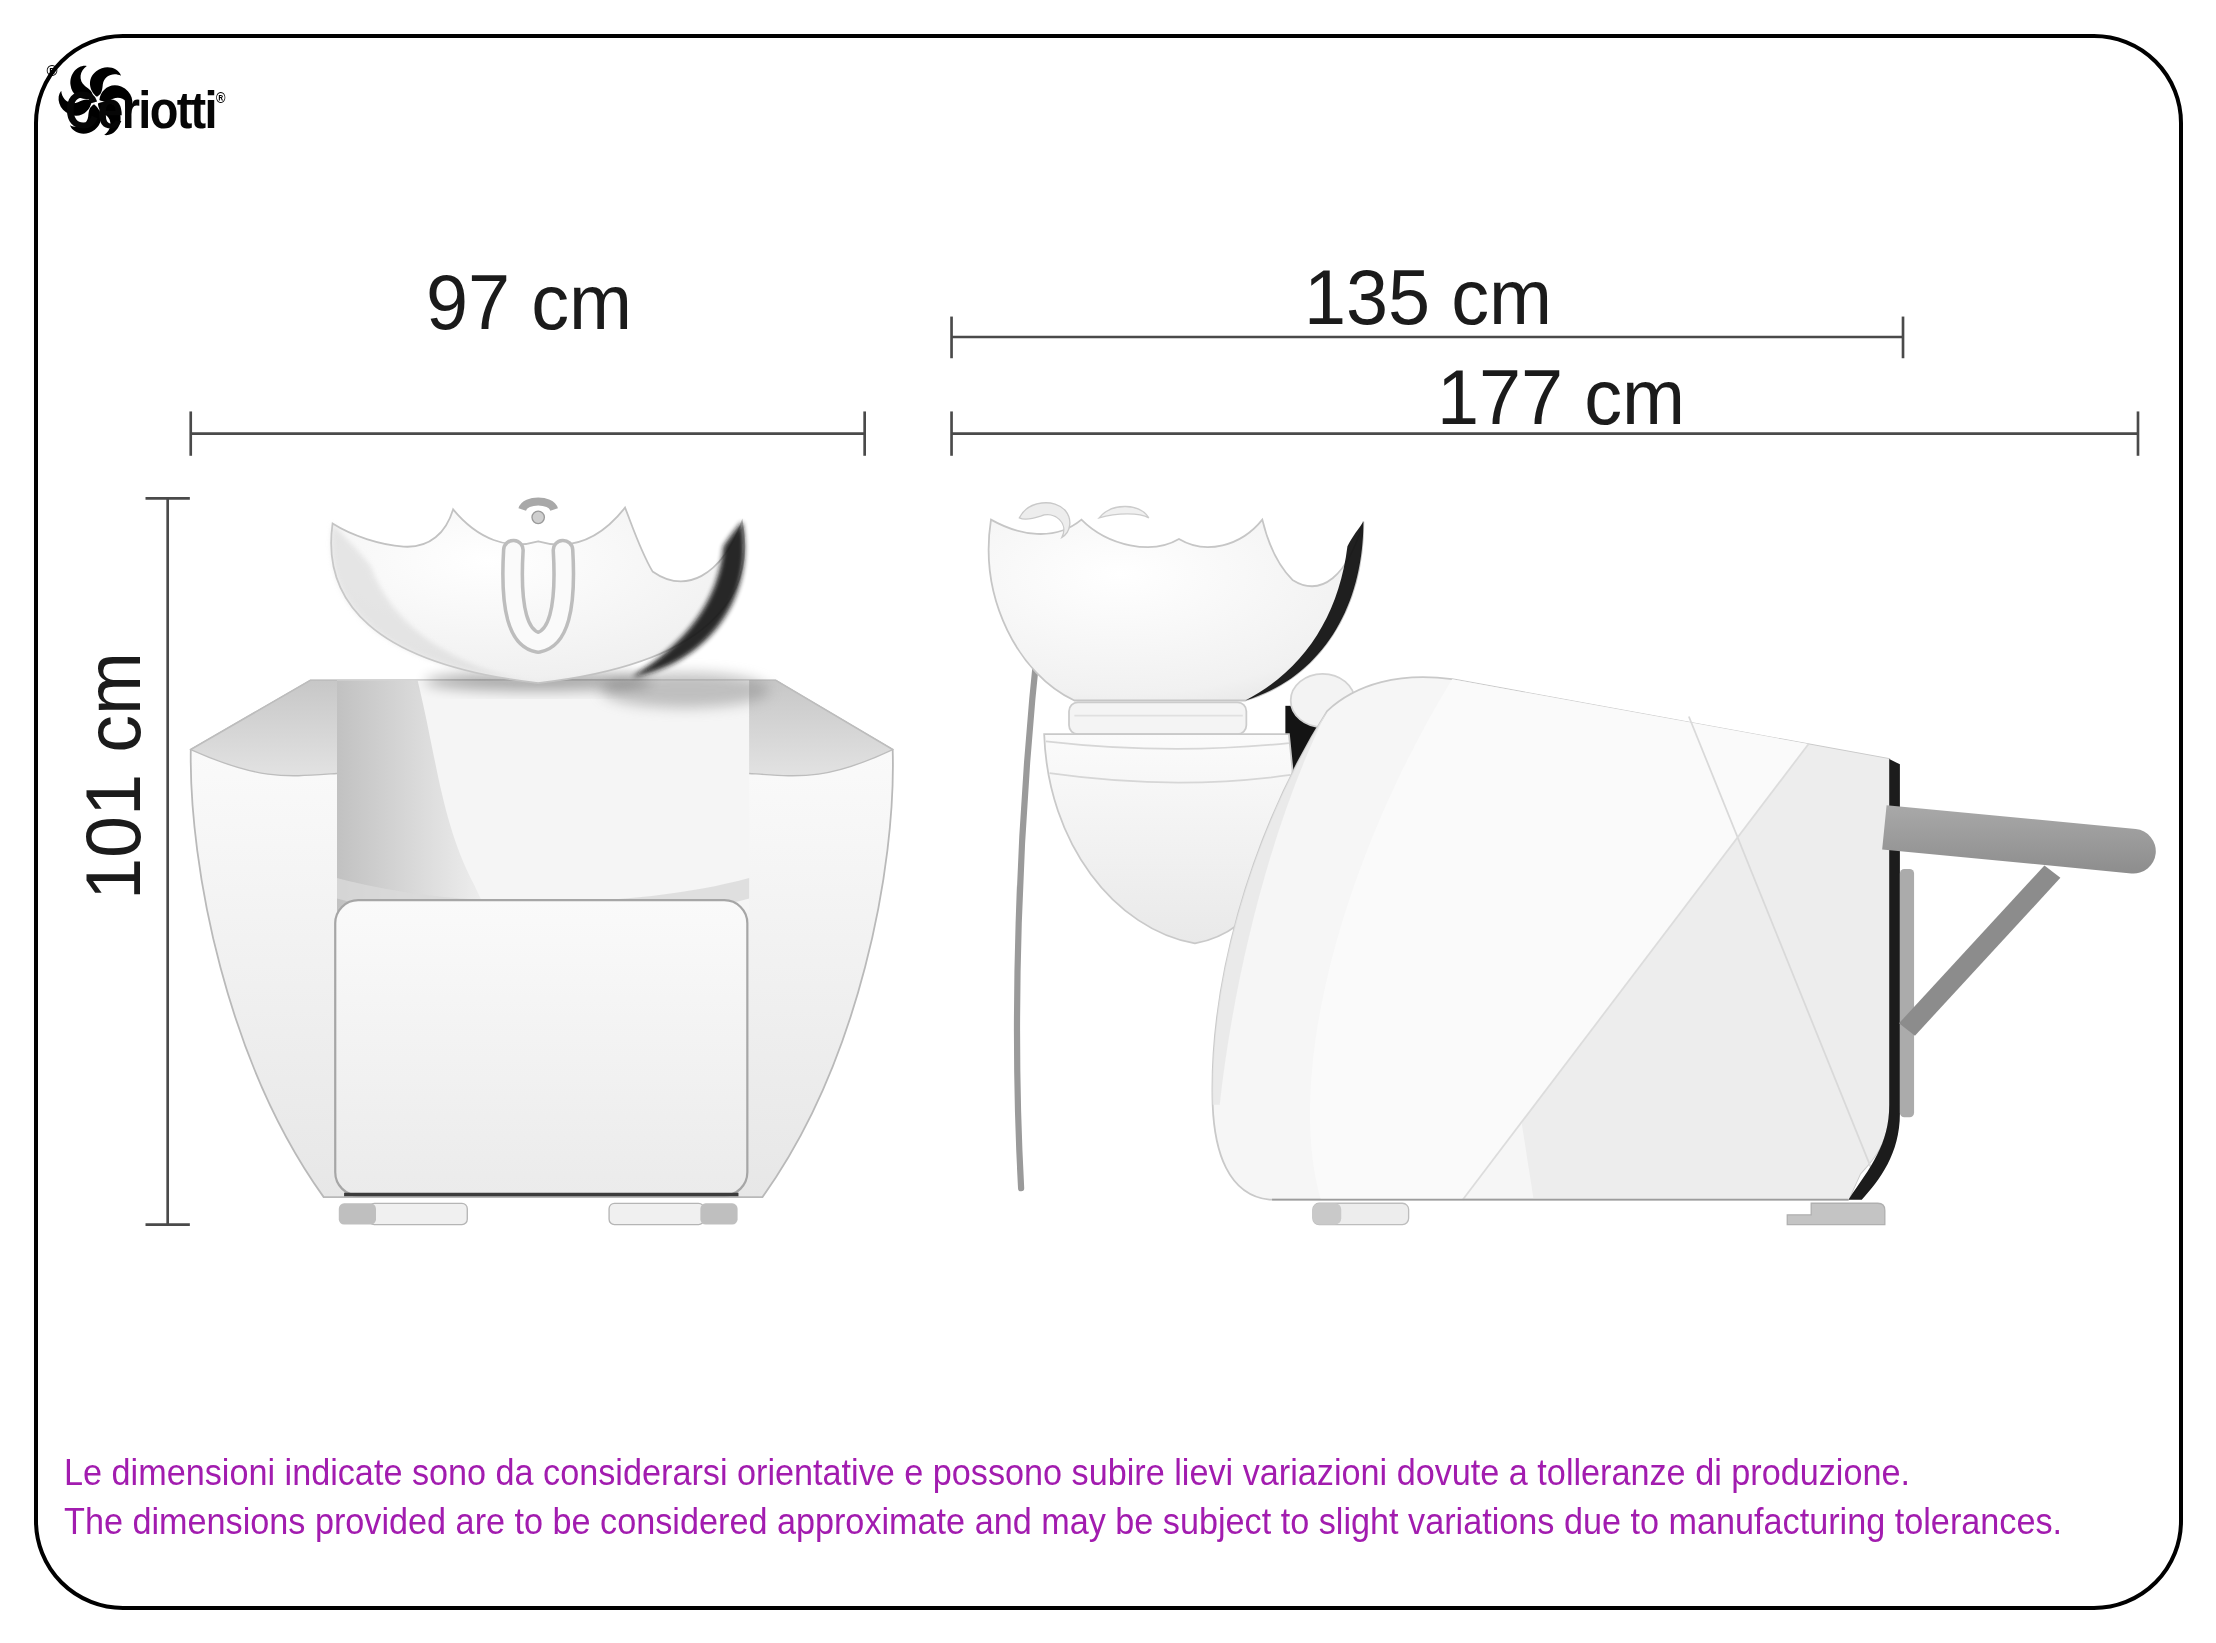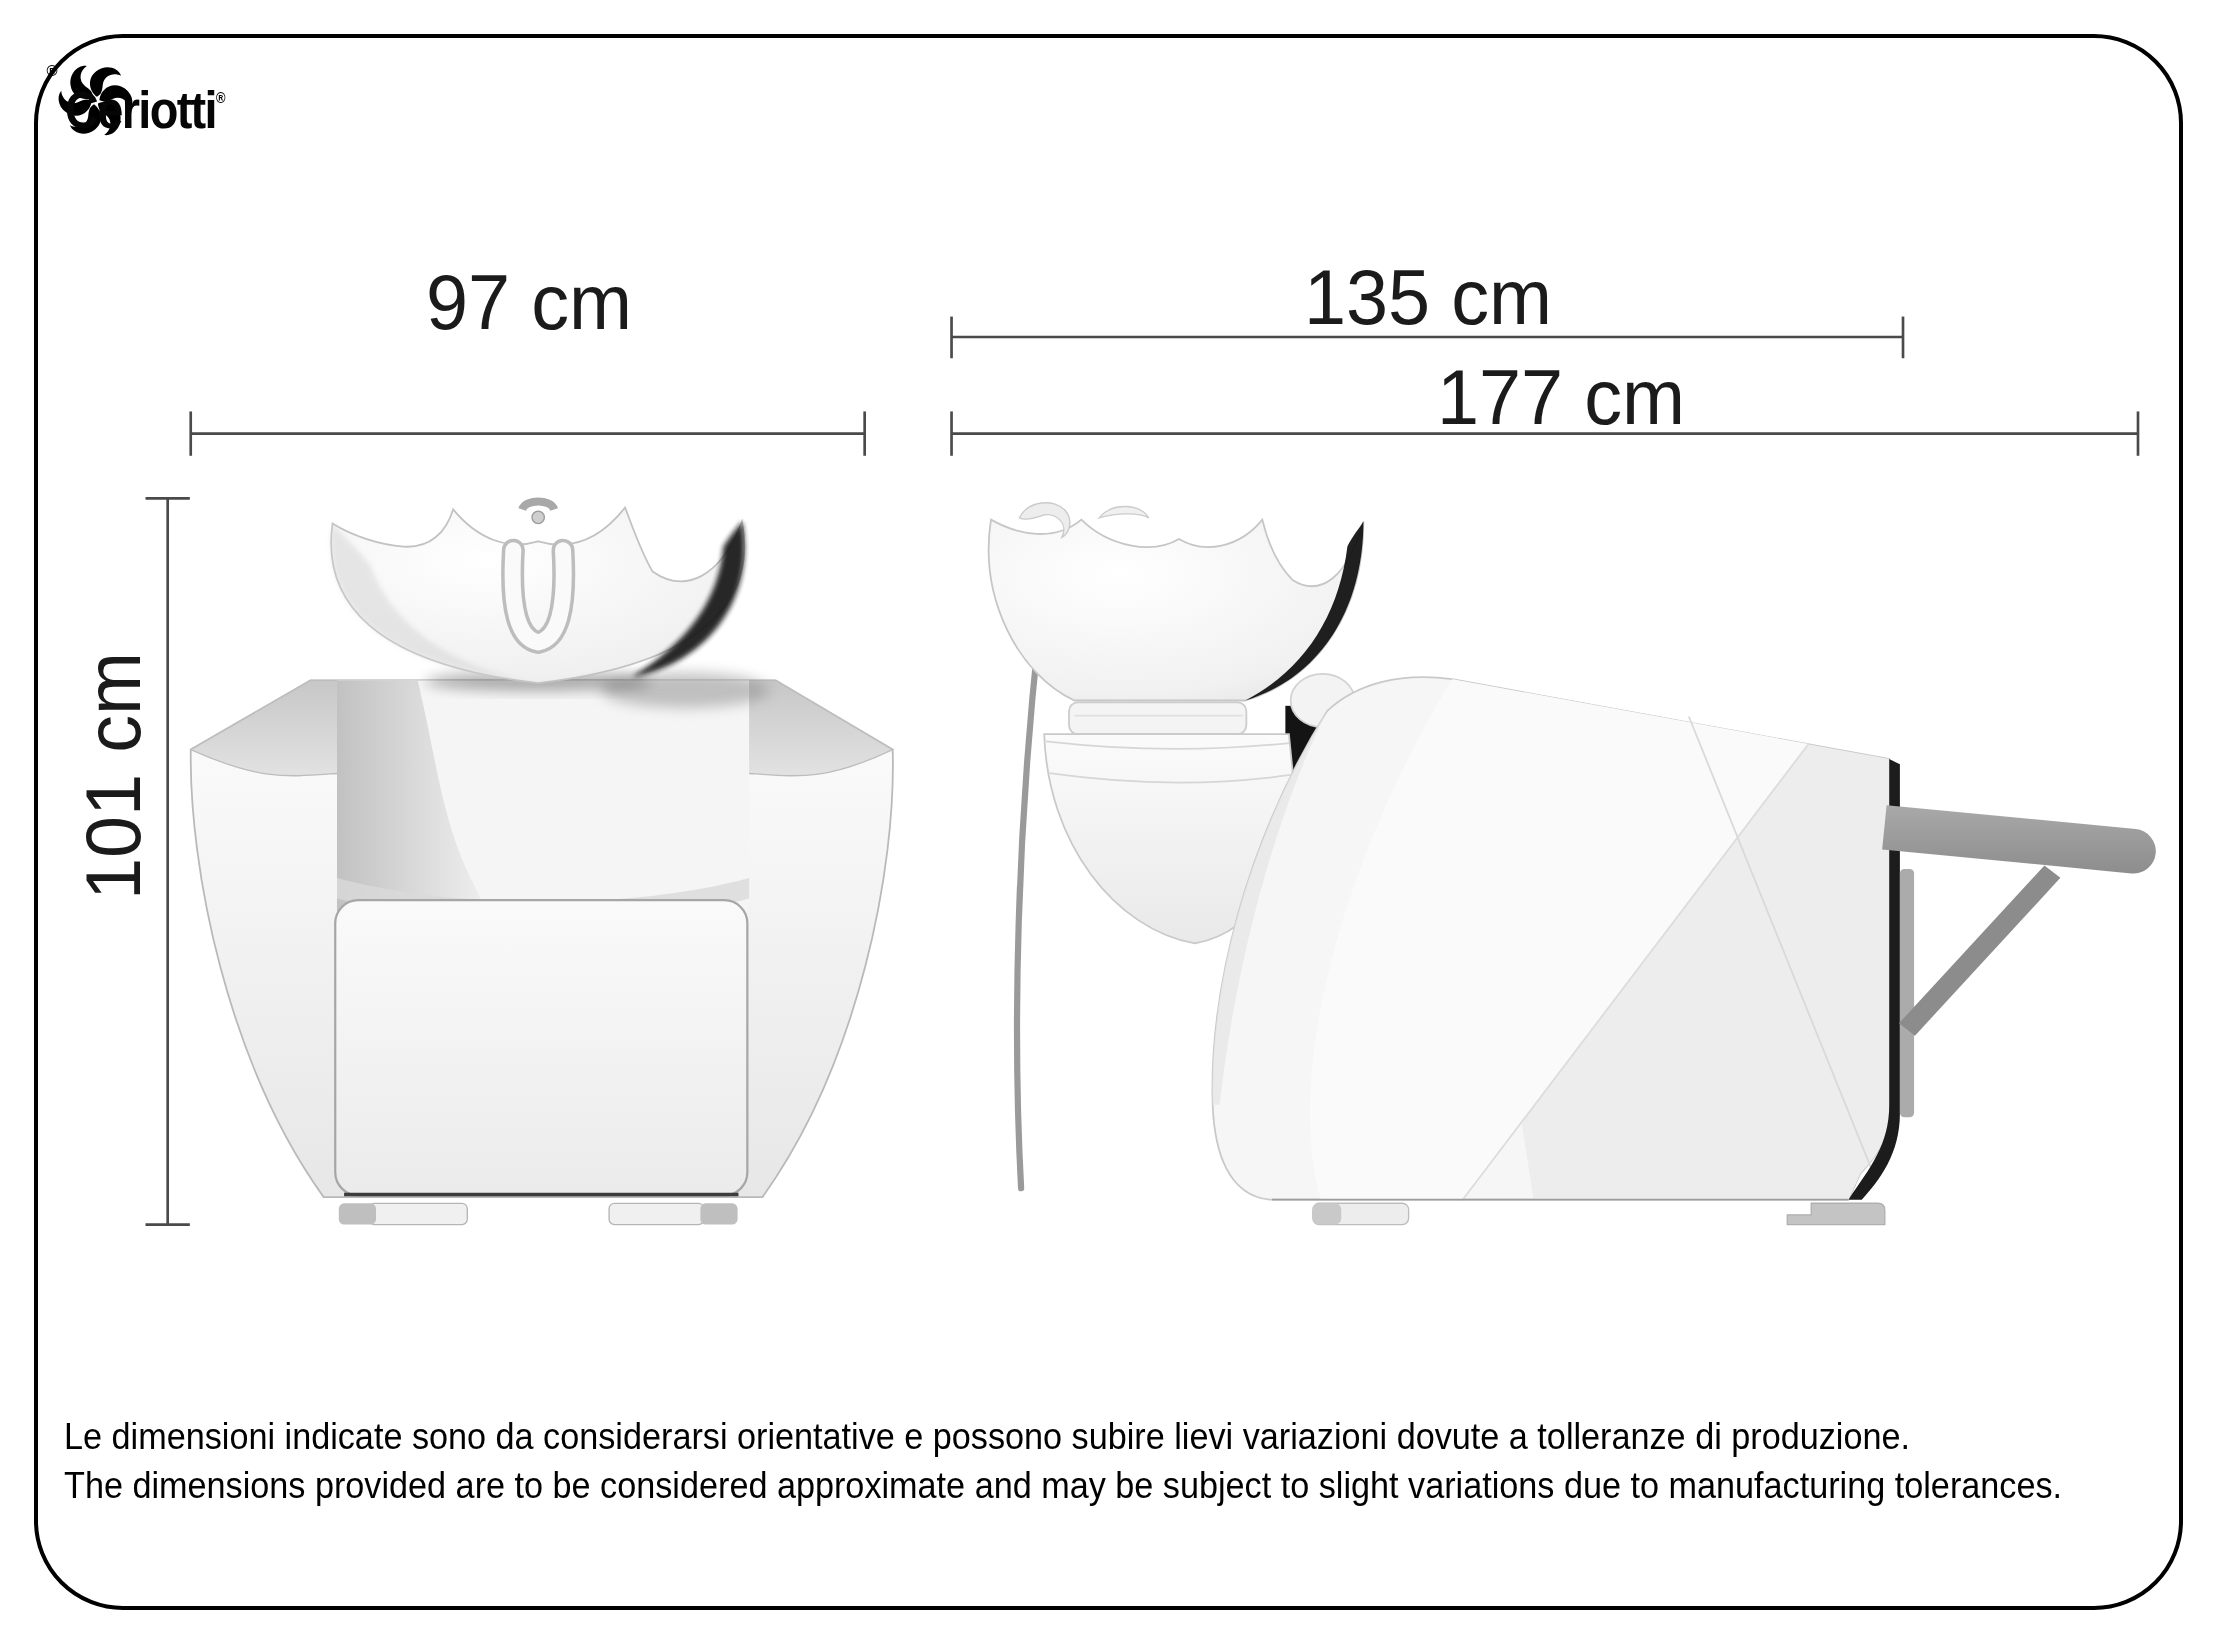--- a/index.html
+++ b/index.html
@@ -12,21 +12,21 @@
   .logo-icon{width:73px;height:73px;}
   .icon-reg{font-size:15px;font-weight:700;color:#000;margin-left:-12.4px;margin-top:-1.8px;}
   .wordmark{font-size:51px;font-weight:700;color:#060606;letter-spacing:-1.8px;
         transform:scaleX(.92);transform-origin:left top;margin-left:7px;margin-top:8.9px;line-height:51px;}
   .word-reg{font-size:14px;font-weight:700;color:#000;vertical-align:25px;letter-spacing:0;}
   
   .dim-label{position:absolute;font-size:78px;color:#1b1b1b;white-space:nowrap;
         transform:translateX(-50%) scaleX(.97);letter-spacing:0;}
   .dim-label.vertical{transform:translate(-50%,-50%) rotate(-90deg) scaleX(.97);}
   
-  .footer{position:absolute;left:64px;top:1412px;color:#000000;}
+  .footer{position:absolute;left:64px;top:1448px;color:#a21caf;}
   .footer div{font-size:36px;line-height:49px;transform:scaleX(.95);transform-origin:left top;white-space:nowrap;}
   svg{position:absolute;overflow:visible;}
 </style>
 </head>
 <body>
 
 <div id="page">
 
   <div class="border-frame"></div>
 

